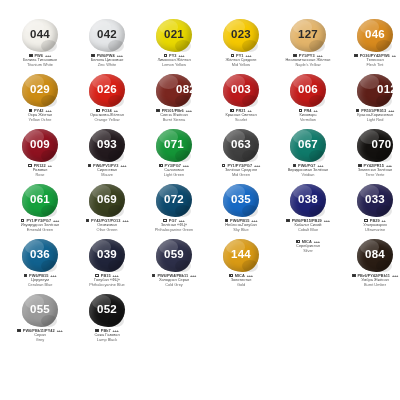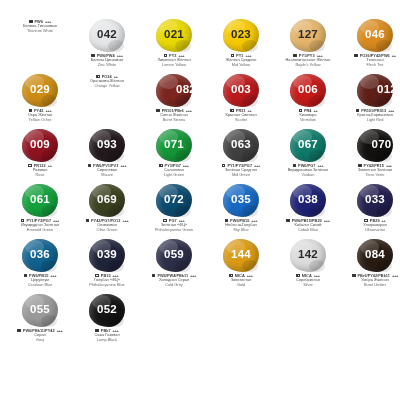--- a/index.html
+++ b/index.html
@@ -109,20 +109,25 @@
     font-weight:400;
   }
   .nm.en{color:#6a6a6a;}
 </style>
 </head>
 <body>
 
 <div id="sheet">
     <div class="row">
       <div class="cell">
+        <div class="blob-wrap">
+          <div class="blob" style="background: rgb(242, 240, 234);">
+            <span class="blob-num" style="color: rgb(43, 43, 43);">044</span>
+          </div>
+        </div>
         <div class="cap">
           <div class="pig">
             <span class="mark filled"></span>
             <span>PW6</span>
             <span class="stars">+++</span>
           </div>
           <div class="nm">Белила Титановые</div>
           <div class="nm en">Titanium White</div>
         </div>
       </div>
@@ -218,20 +223,25 @@
           <div class="pig">
             <span class="mark filled"></span>
             <span>PY42</span>
             <span class="stars">+++</span>
           </div>
           <div class="nm">Охра Жёлтая</div>
           <div class="nm en">Yellow Ochre</div>
         </div>
       </div>
       <div class="cell">
+        <div class="blob-wrap">
+          <div class="blob" style="background: rgb(216, 31, 21);">
+            <span class="blob-num" style="color: rgb(255, 255, 255);">026</span>
+          </div>
+        </div>
         <div class="cap">
           <div class="pig">
             <span class="mark half"></span>
             <span>PO34</span>
             <span class="stars">++</span>
           </div>
           <div class="nm">Оранжево-Жёлтая</div>
           <div class="nm en">Orange Yellow</div>
         </div>
       </div>
@@ -555,25 +565,20 @@
           <div class="pig">
             <span class="mark half"></span>
             <span>MICA</span>
             <span class="stars">+++</span>
           </div>
           <div class="nm">Золотистая</div>
           <div class="nm en">Gold</div>
         </div>
       </div>
       <div class="cell">
-        <div class="blob-wrap">
-          <div class="blob" style="background: rgb(220, 220, 220);">
-            <span class="blob-num" style="color: rgb(43, 43, 43);">142</span>
-          </div>
-        </div>
         <div class="cap">
           <div class="pig">
             <span class="mark half"></span>
             <span>MICA</span>
             <span class="stars">+++</span>
           </div>
           <div class="nm">Серебристая</div>
           <div class="nm en">Silver</div>
         </div>
       </div>

